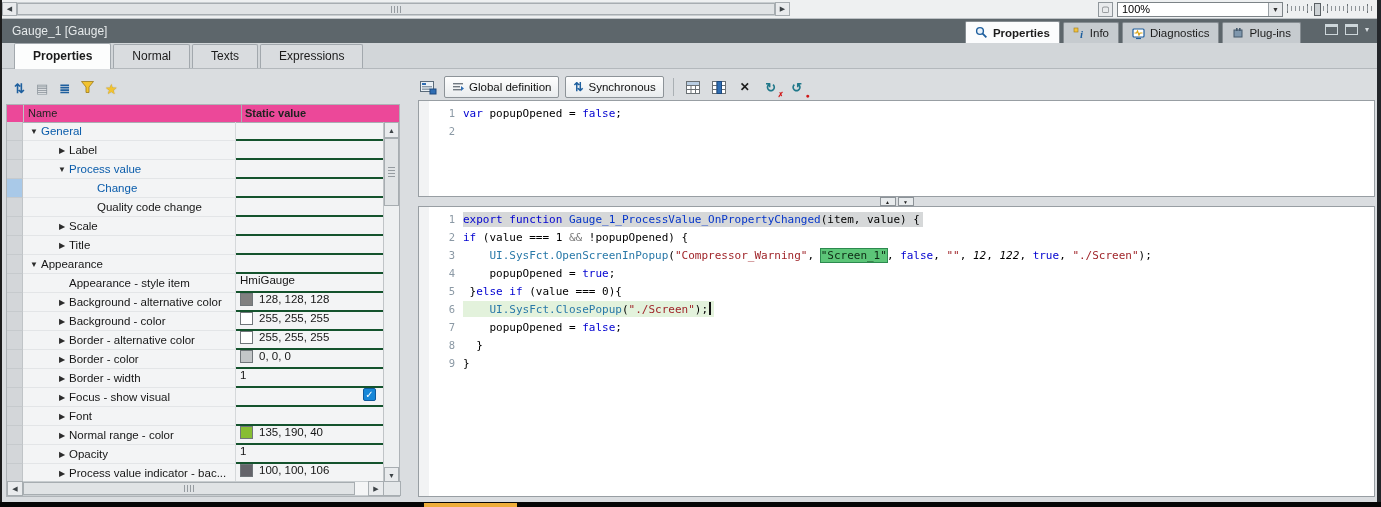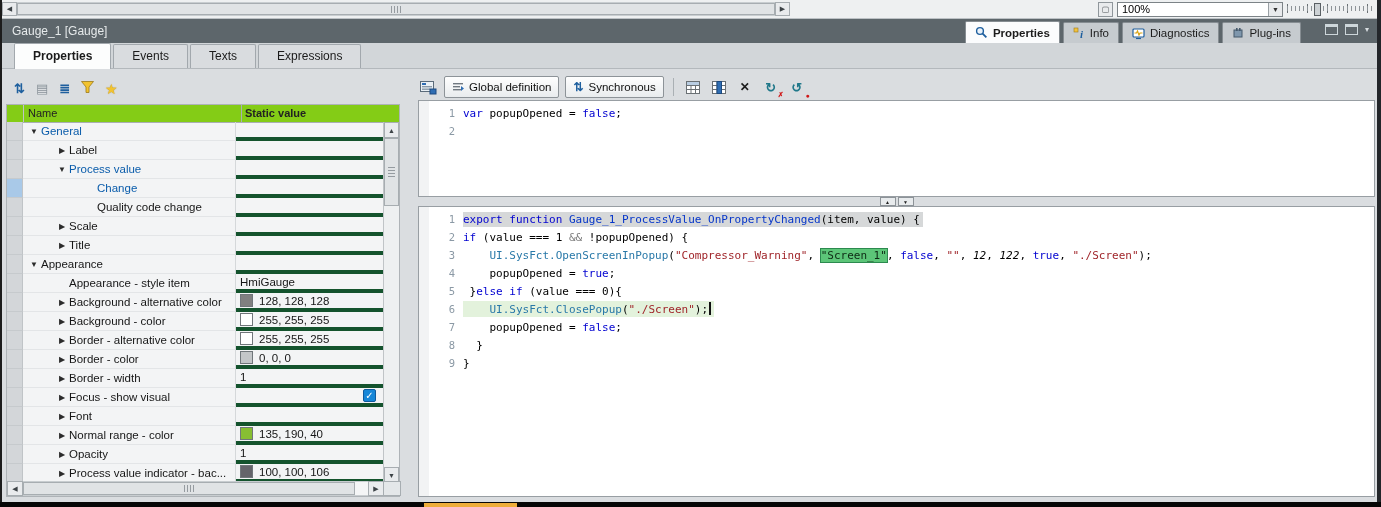--- a/index.html
+++ b/index.html
@@ -47,30 +47,30 @@
   .ntab.active{background:#fcfdfd;font-weight:bold;height:25px;line-height:25px;margin-bottom:-1px;}
 
   
   #left-panel{position:absolute;left:6px;top:74px;width:394px;height:423px;}
   #ppanel-toolbar{height:30px;display:flex;align-items:center;gap:11px;padding-left:8px;}
   .ptool{font-size:13px;line-height:16px;}
   .blueglyph{color:#1e5f9e;font-weight:bold;}
   .grayglyph{color:#8a939a;}
   .star{color:#f2c330;font-size:14px;text-shadow:0 0 1px #9c7a1a;}
   #ptable{position:relative;width:394px;height:393px;background:#f3f4f5;border:1px solid #aeb3b7;box-sizing:border-box;}
-  #phead{display:flex;height:17px;background:#84cc16;border-bottom:1px solid #a9aeb3;font-size:11px;color:#222;}
+  #phead{display:flex;height:17px;background:#ec4899;border-bottom:1px solid #a9aeb3;font-size:11px;color:#222;}
   #phead .hgut{width:16px;border-right:1px solid #bfc3c6;}
   #phead .hname{width:213px;border-right:1px solid #a9aeb3;padding-left:4px;line-height:16px;}
   #phead .hval{flex:1;padding-left:3px;line-height:16px;font-weight:bold;}
   #prop-rows{position:absolute;left:0;top:17px;width:377px;}
   .prow{display:flex;height:19px;box-sizing:border-box;}
   .pgut{width:16px;background:#d3d6d9;border-right:1px solid #c0c4c7;border-bottom:1px solid #c6cacd;box-sizing:border-box;}
   .prow.sel .pgut{background:#a9c9e8;}
   .pname{width:213px;border-right:1px solid #d5d8da;border-bottom:1px solid #e3e5e7;box-sizing:border-box;display:flex;align-items:center;font-size:11.5px;color:#161616;overflow:hidden;white-space:nowrap;}
-  .pval{flex:1;border-bottom:4px solid #14532d;box-sizing:border-box;display:flex;align-items:center;font-size:11.5px;color:#161616;padding-left:4px;overflow:hidden;white-space:nowrap;}
+  .pval{flex:1;border-bottom:2px solid #14532d;box-sizing:border-box;display:flex;font-size:11.5px;color:#161616;padding-left:4px;overflow:hidden;white-space:nowrap;}
   .arr{width:14px;font-size:8px;color:#2b2b2b;text-align:center;flex:0 0 14px;}
   .plabel.blue{color:#0a5cab;}
   .swatch{width:13px;height:13px;border:1px solid #70767a;box-sizing:border-box;margin-right:6px;flex:0 0 13px;}
   .checkbox{width:13px;height:13px;background:#1787d8;border:1px solid #0f5a9c;border-radius:2px;color:#fff;font-size:10px;line-height:12px;text-align:center;box-sizing:border-box;margin-left:auto;margin-right:8px;}
   #pvscroll{position:absolute;right:0;top:17px;width:16px;height:361px;background:#eef0f1;border-left:1px solid #c0c4c7;display:flex;flex-direction:column;box-sizing:border-box;}
   #pvscroll .sb-btn{width:auto;height:14px;}
   #pvscroll .vtrack{flex:1;display:flex;flex-direction:column;}
   #pvscroll .vthumb{height:66px;background:#e0e3e5;border:1px solid #a7adb1;display:flex;align-items:center;justify-content:center;}
   #phscroll{position:absolute;left:0;bottom:0;width:394px;height:15px;box-sizing:border-box;}
   #phscroll .corner{width:16px;background:#e4e7e9;border:1px solid #a7adb1;border-left:none;}
@@ -171,21 +171,21 @@
     </div>
     <div id="tb-winbtns">
       <span class="winglyph"></span>
       <span class="winglyph"></span>
       <span class="wincaret">▾</span>
     </div>
   </div>
 
   <div id="nav-row">
       <div class="ntab active">Properties</div>
-      <div class="ntab">Events</div>
+      <div class="ntab">Normal</div>
       <div class="ntab">Texts</div>
       <div class="ntab">Expressions</div>
     </div>
 
   <div id="left-panel">
     <div id="ppanel-toolbar">
       <span class="ptool blueglyph">⇅</span>
       <span class="ptool grayglyph">▤</span>
       <span class="ptool blueglyph">≣</span>
       <span class="ptool"><svg width="13" height="12" viewBox="0 0 13 12">

